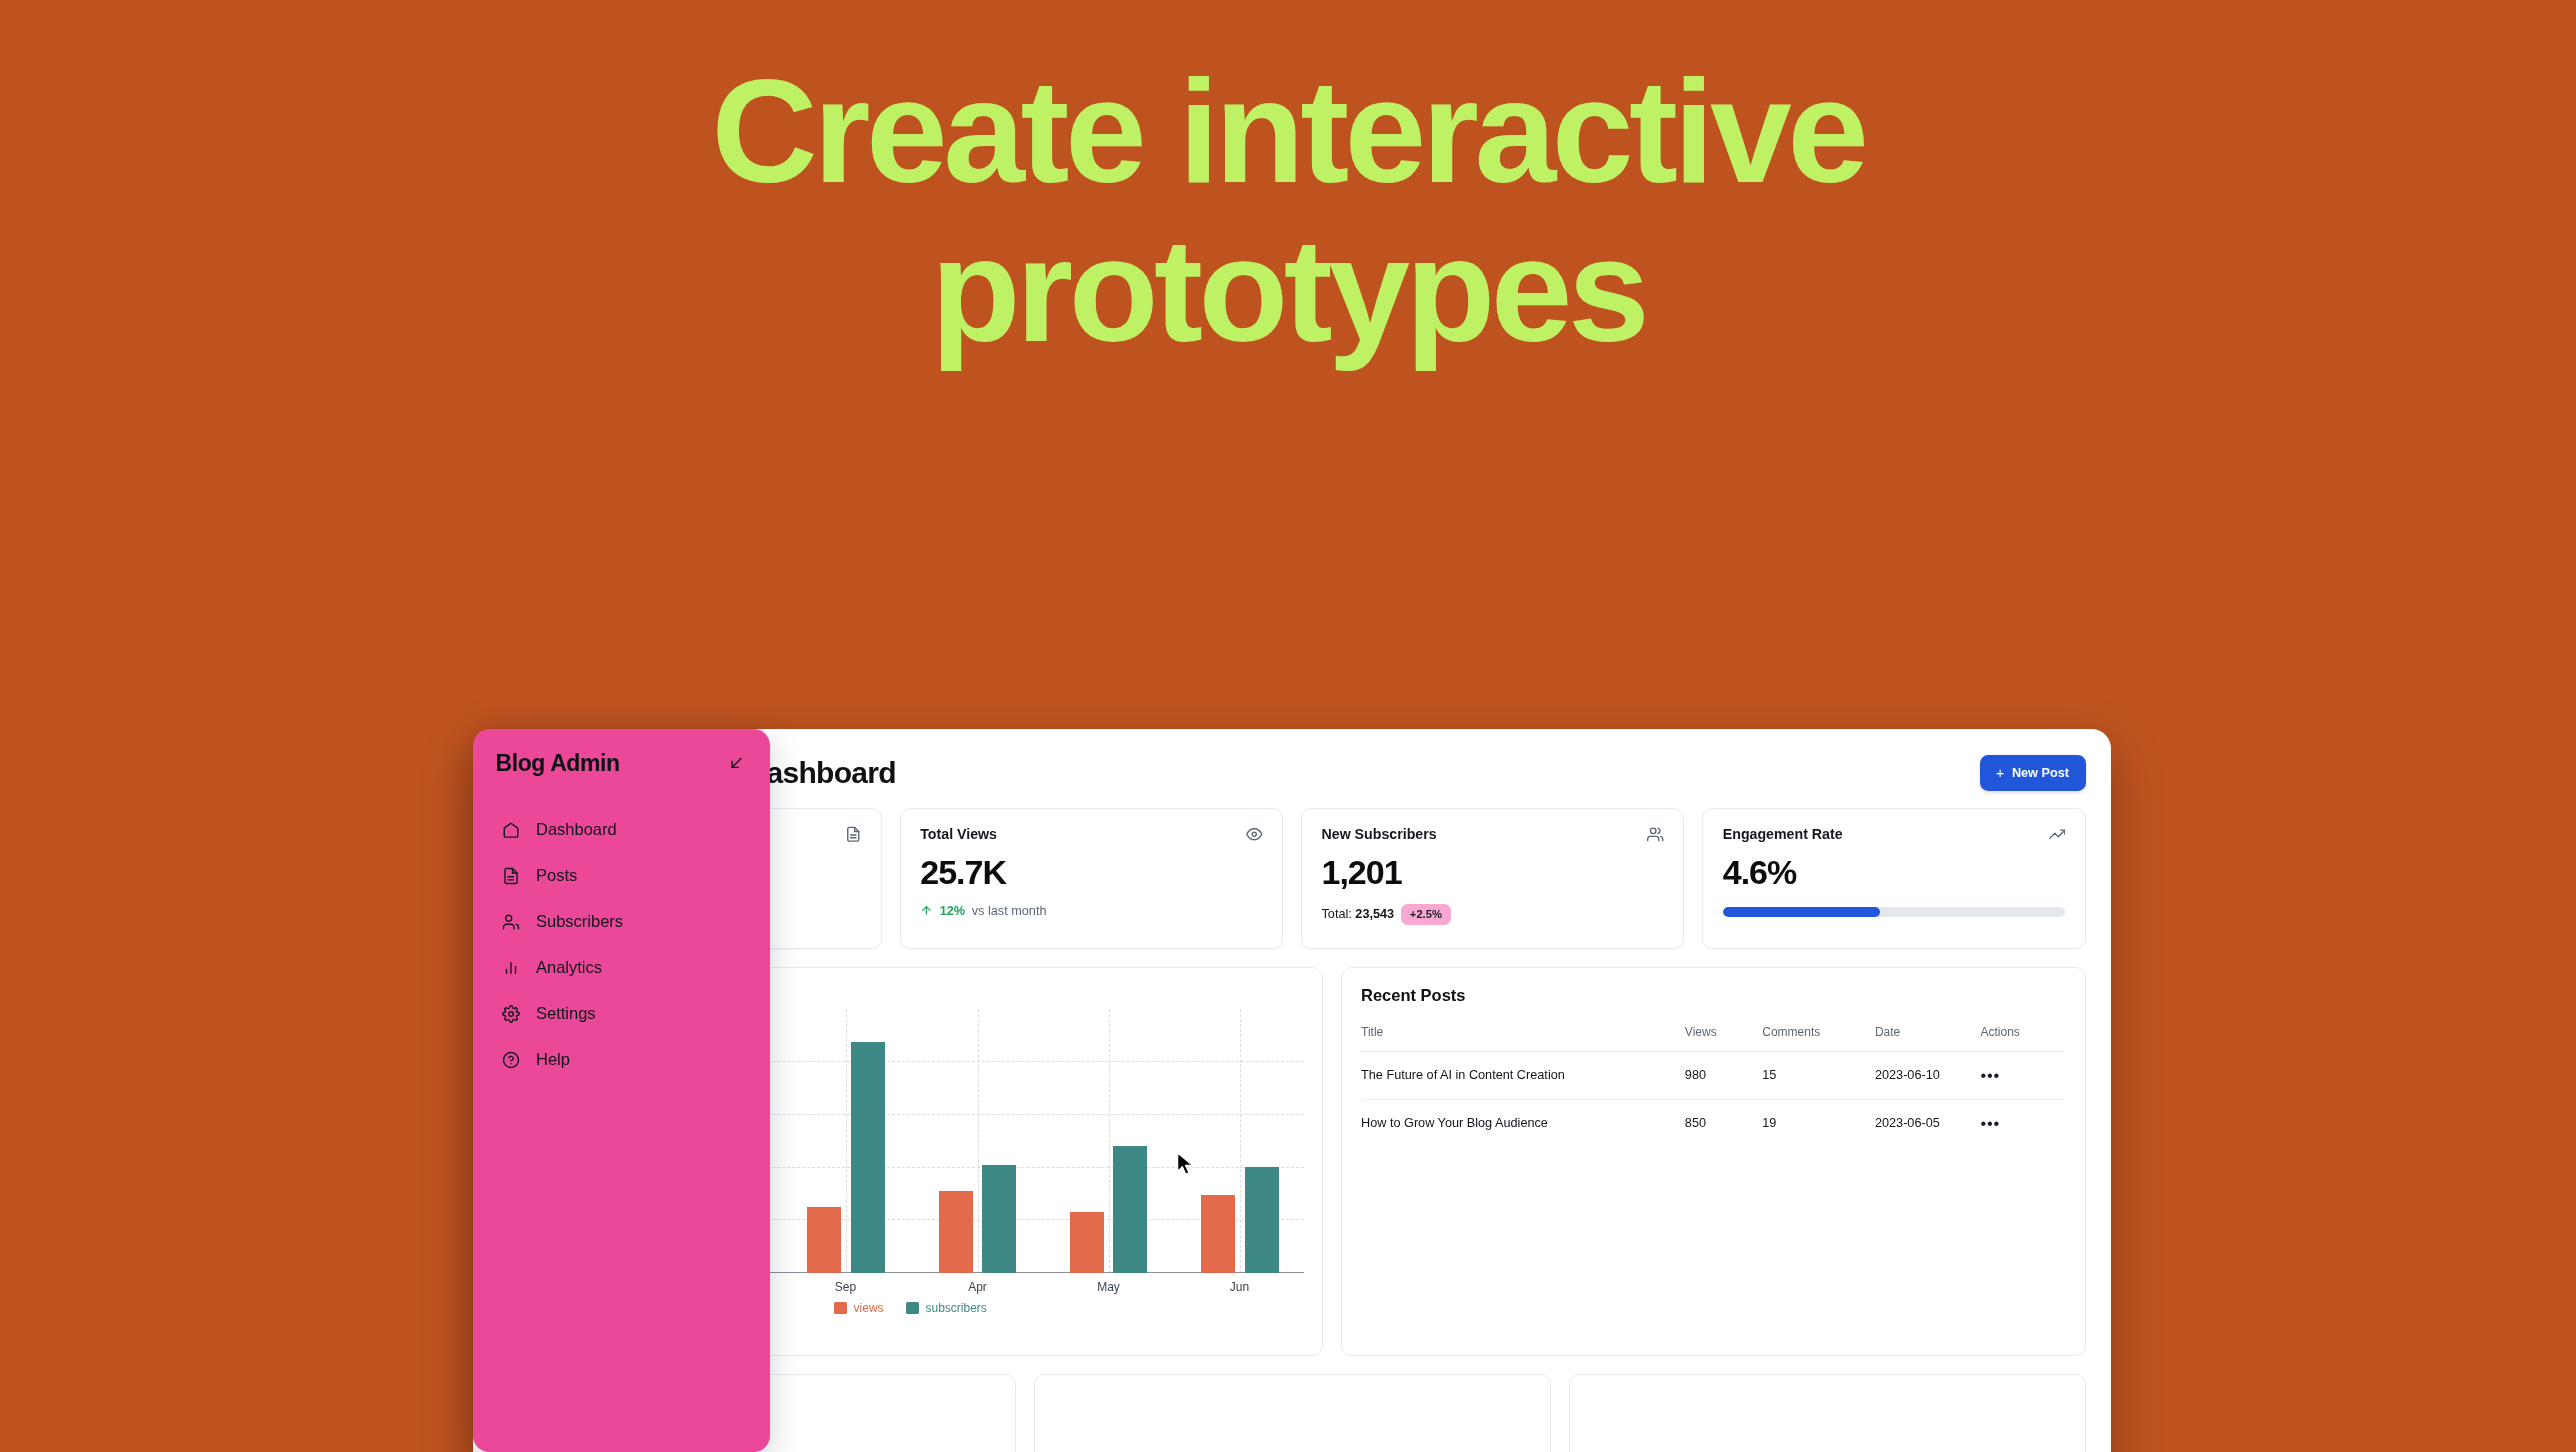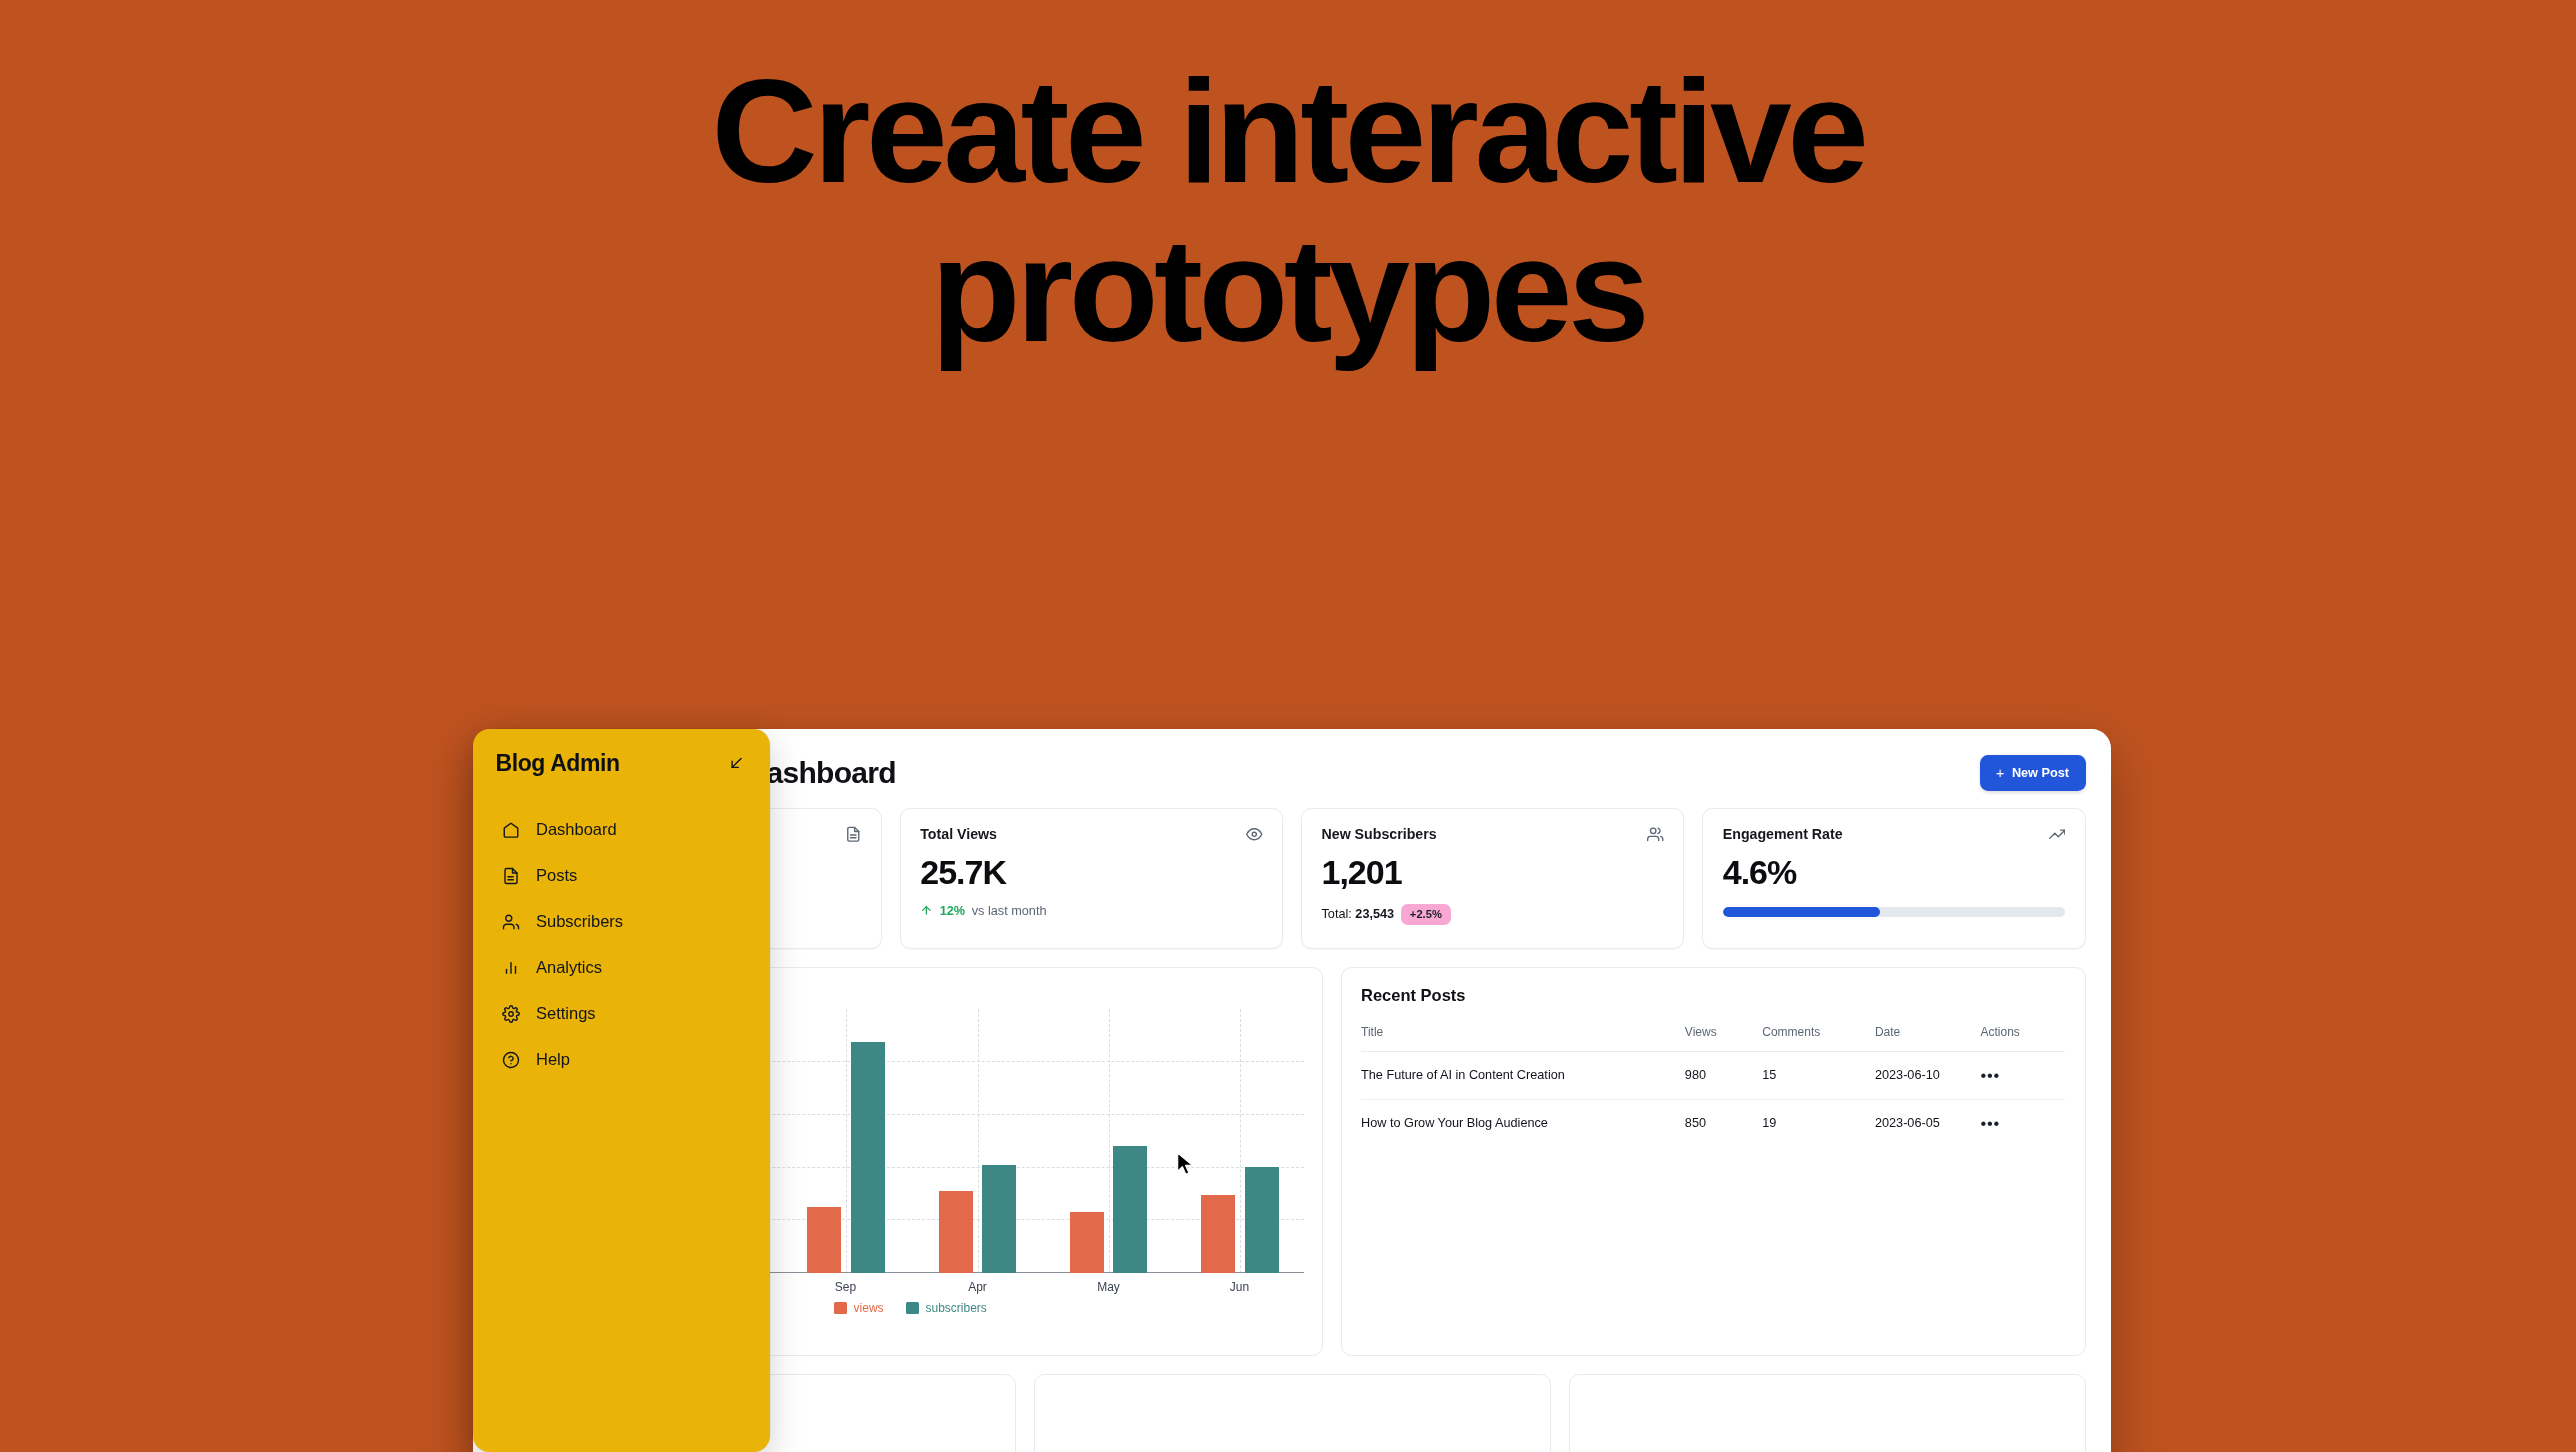--- a/index.html
+++ b/index.html
@@ -8,21 +8,21 @@
     background:#BF5320;
     font-family:"Liberation Sans", sans-serif;
     position:relative;
   }
 
   
   .hero {
     position:absolute;
     top:52px; left:0; width:2576px;
     text-align:center;
-    color:#000000;
+    color:#bef264;
     font-weight:800;
     font-size:147px;
     line-height:1.08;
     letter-spacing:-4.5px;
   }
   .hero-line { display:block; }
 
   
   .app-window {
     position:absolute;
@@ -175,21 +175,21 @@
   }
   .bottom-card {
     flex:1; background:#fff; border:0.7px solid #E8EAED; border-radius:10.5px;
   }
 
   
   .sidebar-overlay {
     position:absolute;
     left:473px; top:729px;
     width:297px; height:723px;
-    background:#eab308;
+    background:#ec4899;
     border-radius:16.5px;
     box-shadow:0 10.5px 34px rgba(0,0,0,.18), 0 0 0 0.7px rgba(16,24,40,.05);
     padding:21px 22.5px;
     z-index:20;
   }
   .sb-head { display:flex; align-items:center; justify-content:space-between; }
   .sb-title { font-size:23px; font-weight:800; color:#0d1014; letter-spacing:-0.4px; }
   .collapse-btn {
     background:none; border:none; cursor:pointer;
     color:#11141a; display:flex; padding:3px;

